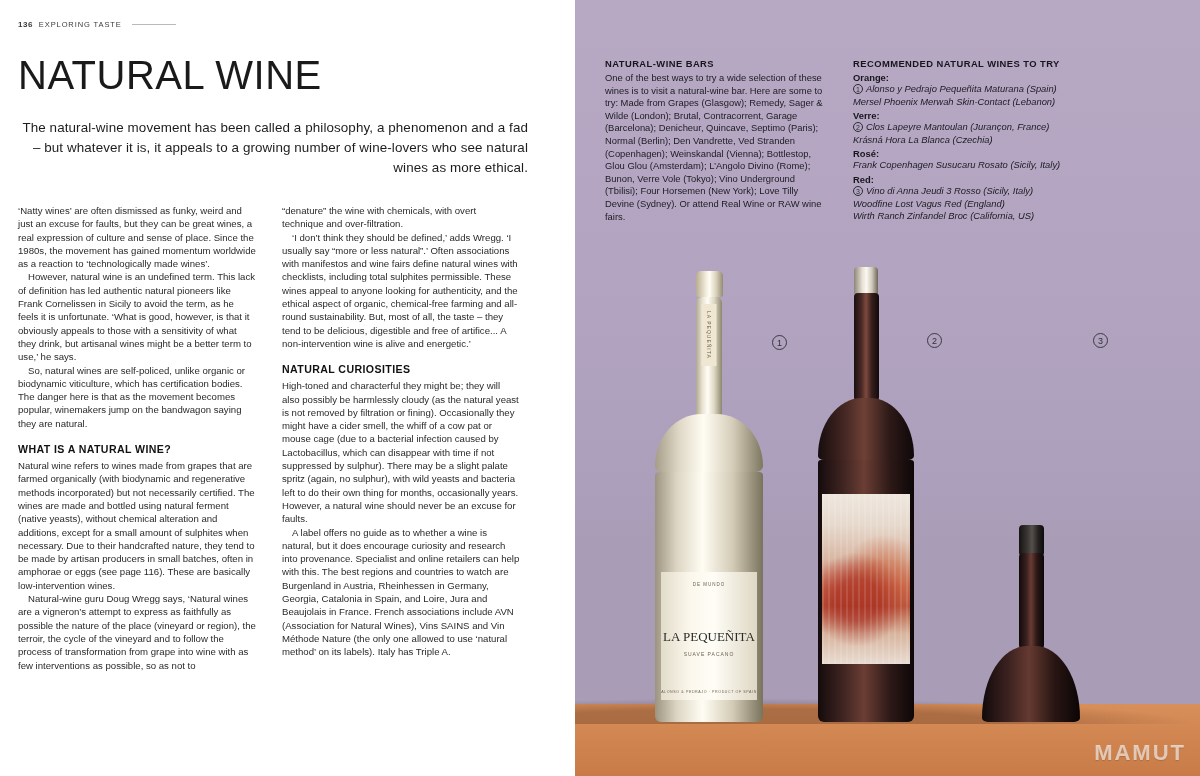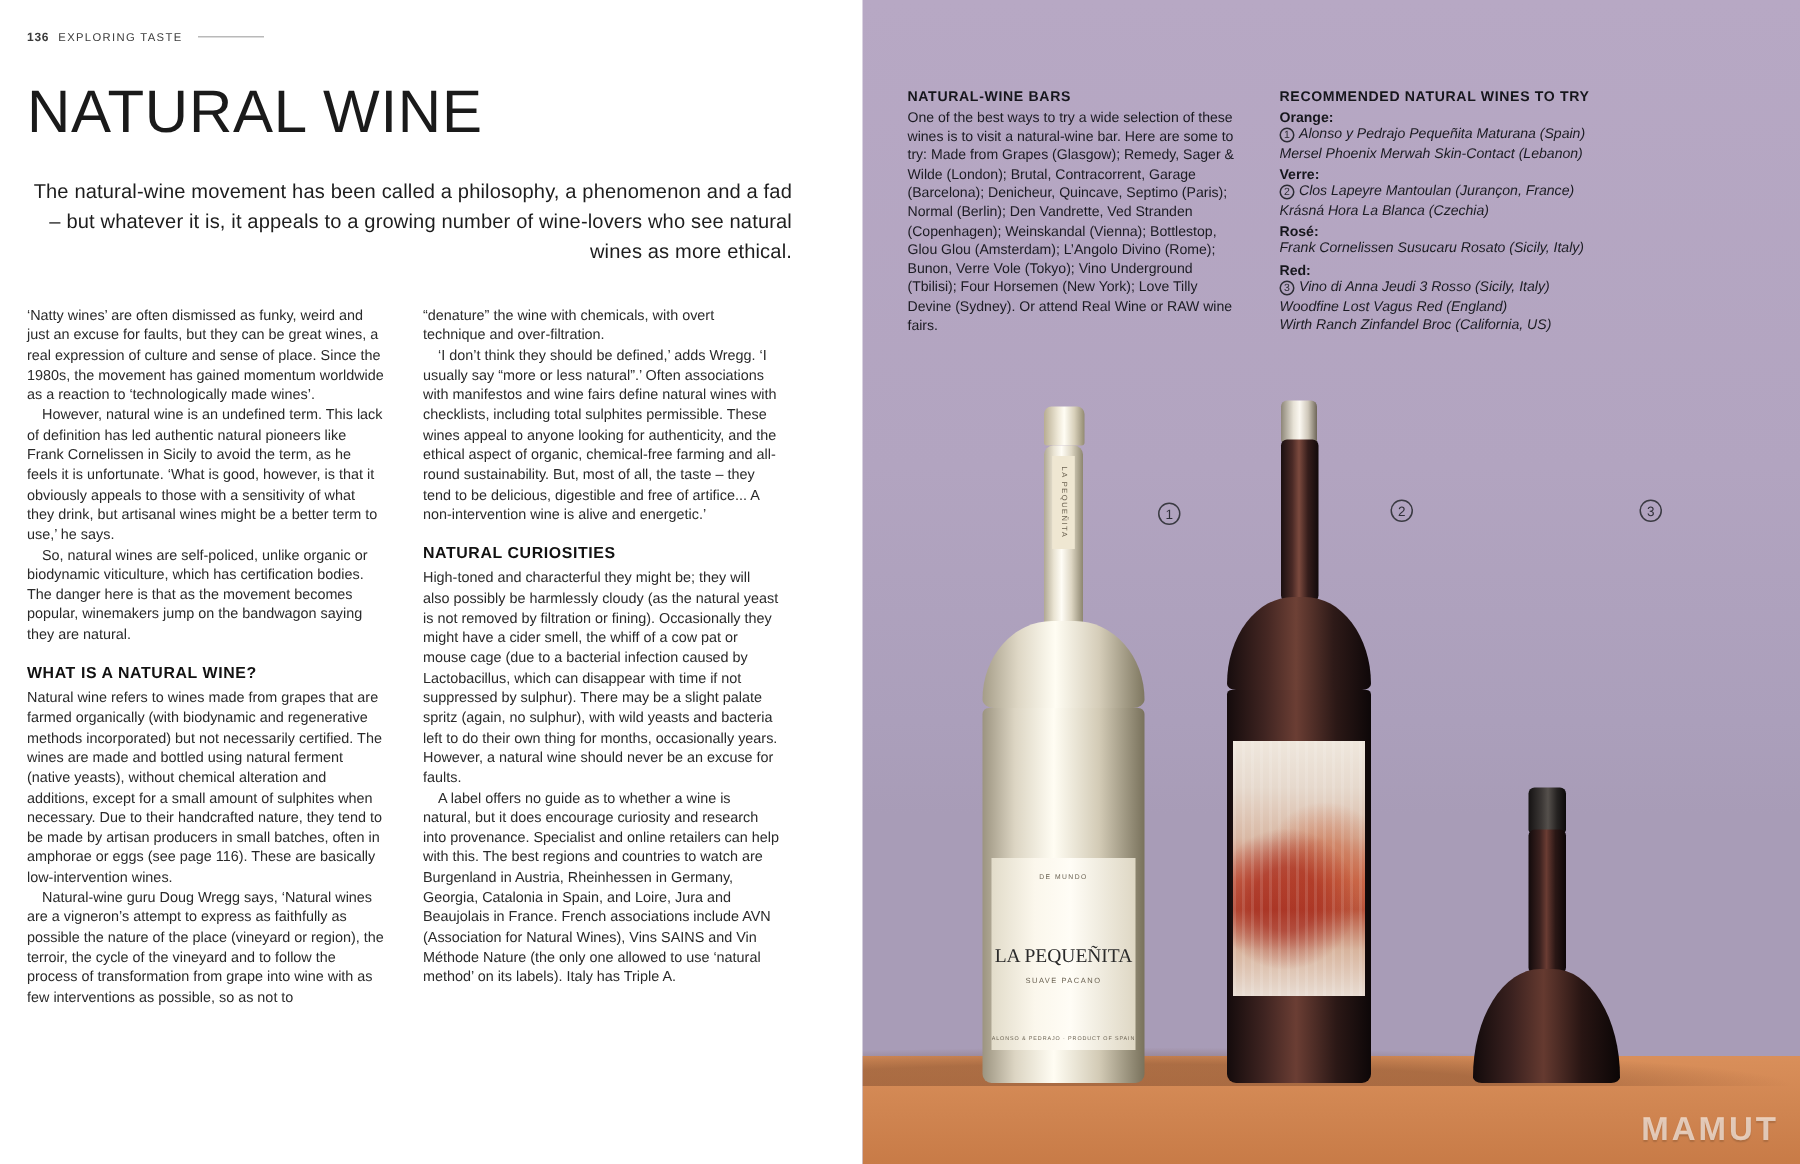--- a/index.html
+++ b/index.html
@@ -280,21 +280,21 @@
 
         <div class="rp-sub">Orange:</div>
         <div class="rp-item"><span class="numcircle">1</span><span>Alonso y Pedrajo Pequeñita Maturana (Spain)</span></div>
         <div class="rp-item"><span>Mersel Phoenix Merwah Skin-Contact (Lebanon)</span></div>
 
         <div class="rp-sub">Verre:</div>
         <div class="rp-item"><span class="numcircle">2</span><span>Clos Lapeyre Mantoulan (Jurançon, France)</span></div>
         <div class="rp-item"><span>Krásná Hora La Blanca (Czechia)</span></div>
 
         <div class="rp-sub">Rosé:</div>
-        <div class="rp-item"><span>Frank Cornelissen Susucaru Rosato (Sicily, Italy)</span></div>
+        <div class="rp-item"><span>Frank Copenhagen Susucaru Rosato (Sicily, Italy)</span></div>
 
         <div class="rp-sub">Red:</div>
         <div class="rp-item"><span class="numcircle">3</span><span>Vino di Anna Jeudi 3 Rosso (Sicily, Italy)</span></div>
         <div class="rp-item"><span>Woodfine Lost Vagus Red (England)</span></div>
         <div class="rp-item"><span>Wirth Ranch Zinfandel Broc (California, US)</span></div>
       </div>
     </div>
 
     <div class="photo-floor"></div>
     <div class="floor-shadow"></div>

